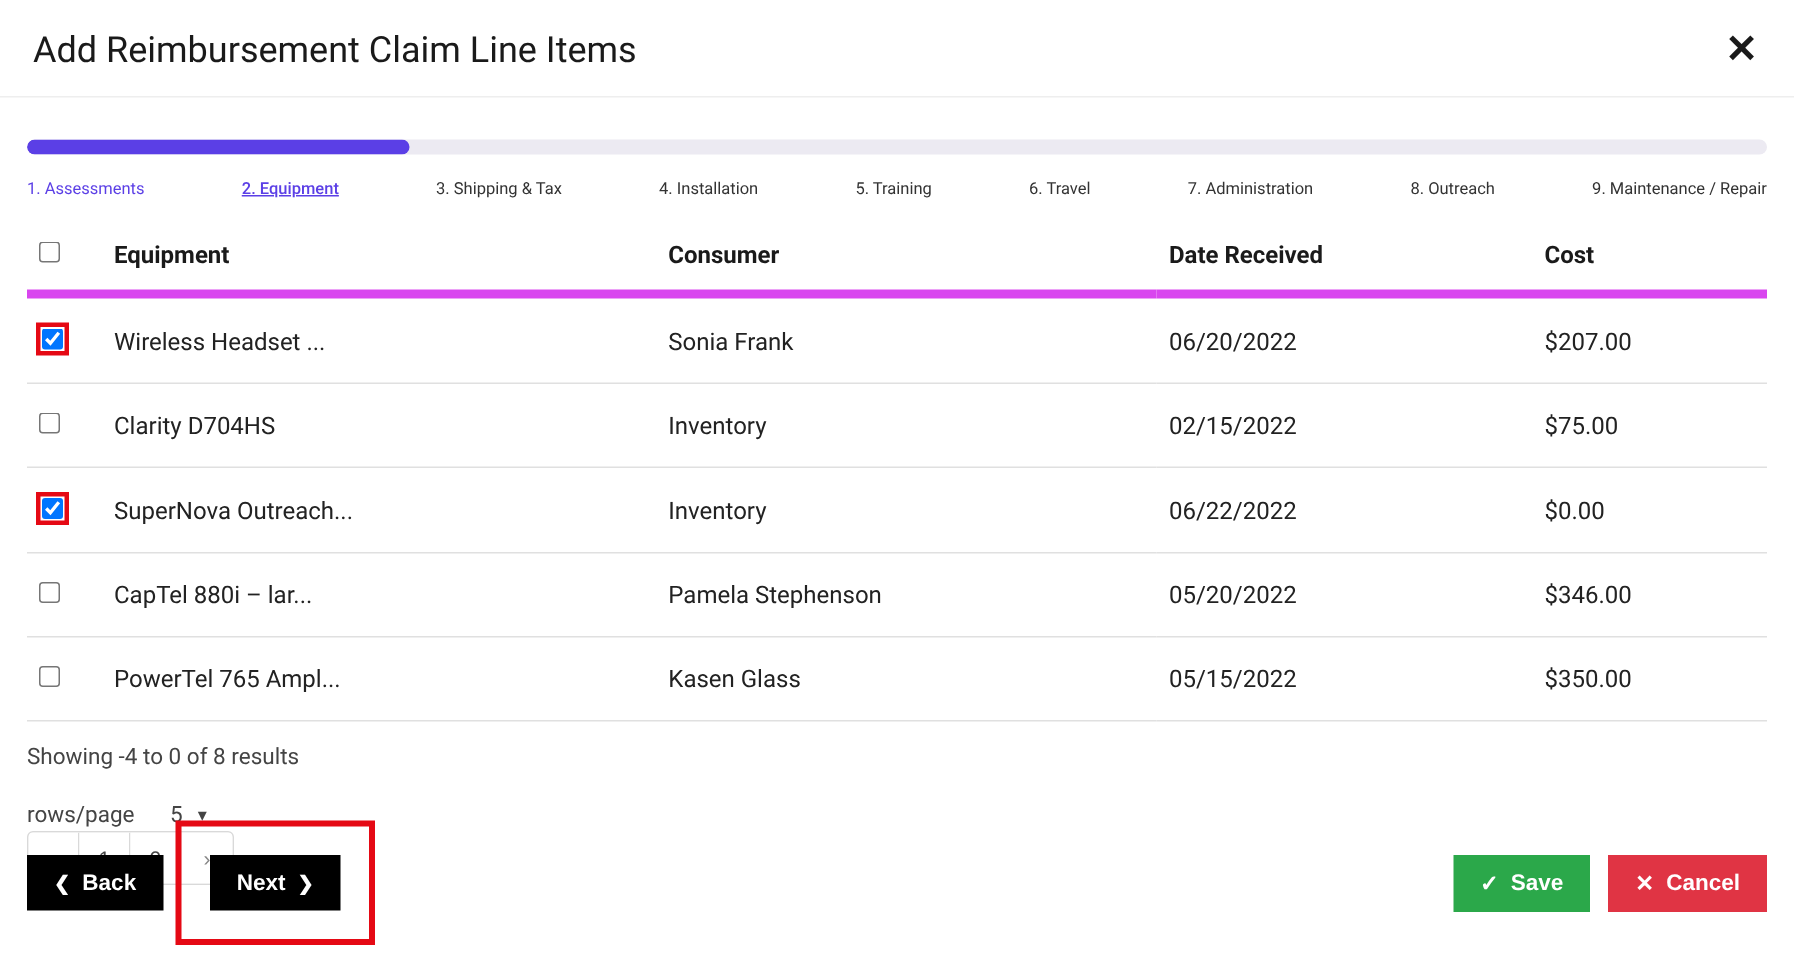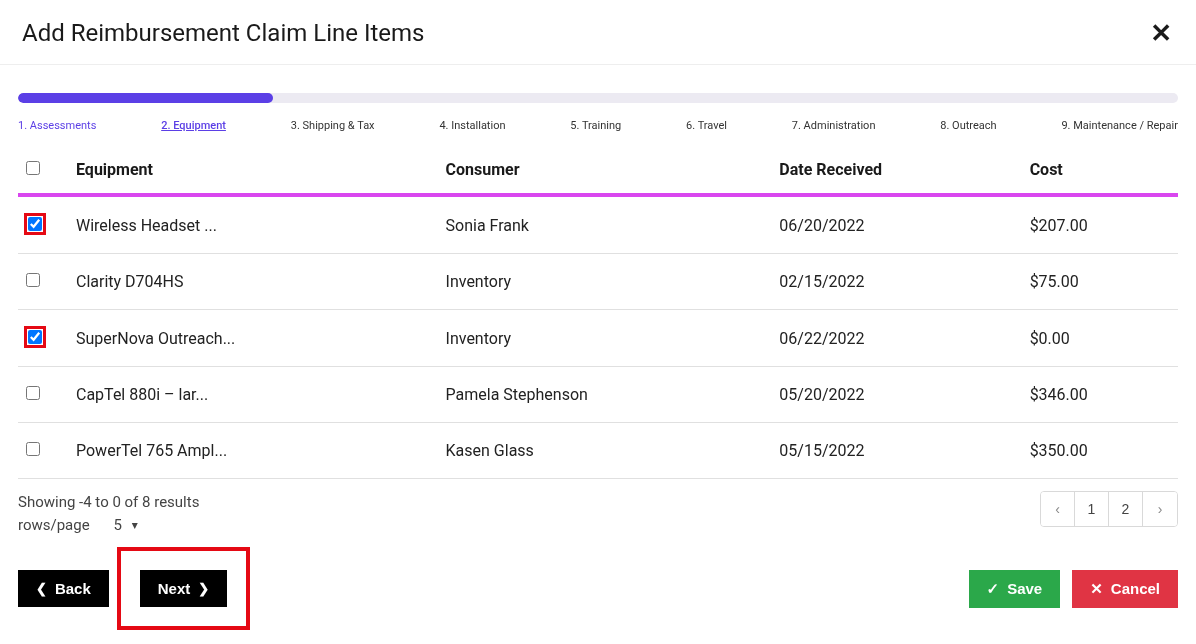--- a/index.html
+++ b/index.html
@@ -62,21 +62,21 @@
   .table {
     width: calc(100% - 36px);
     margin: 0 18px;
     border-collapse: collapse;
   }
   .table th {
     text-align: left;
     font-size: 16px;
     font-weight: 700;
     padding: 10px 8px 14px 8px;
-    border-bottom: 4px solid #d946ef;
+    border-bottom: 6px solid #d946ef;
   }
   .table td {
     padding: 18px 8px;
     border-bottom: 1px solid #e0e0e0;
     font-size: 16px;
     color: #222;
   }
   .chk-col { width: 50px; text-align: left; }
   .chk {
     width: 14px; height: 14px; cursor: pointer;
@@ -87,27 +87,28 @@
     display: inline-block;
     line-height: 0;
     padding: 2px;
   }
 
   .footer-row {
     display: flex;
     justify-content: space-between;
     align-items: flex-start;
     padding: 12px 18px 4px 18px;
+    flex-direction: column;
   }
   .results-text {
     font-size: 15px;
     color: #444;
     line-height: 1.5;
   }
-  .rows-select { display: inline-flex; align-items: center; gap: 10px; cursor: pointer; }
+  .rows-select { display: inline-flex; align-items: center; gap: 10px; cursor: pointer; margin-top: 16px; }
   .chev { font-size: 12px; }
 
   .pager {
     display: flex;
     border: 1px solid #d9d9d9;
     border-radius: 4px;
     overflow: hidden;
   }
   .pager button {
     width: 34px; height: 34px;

